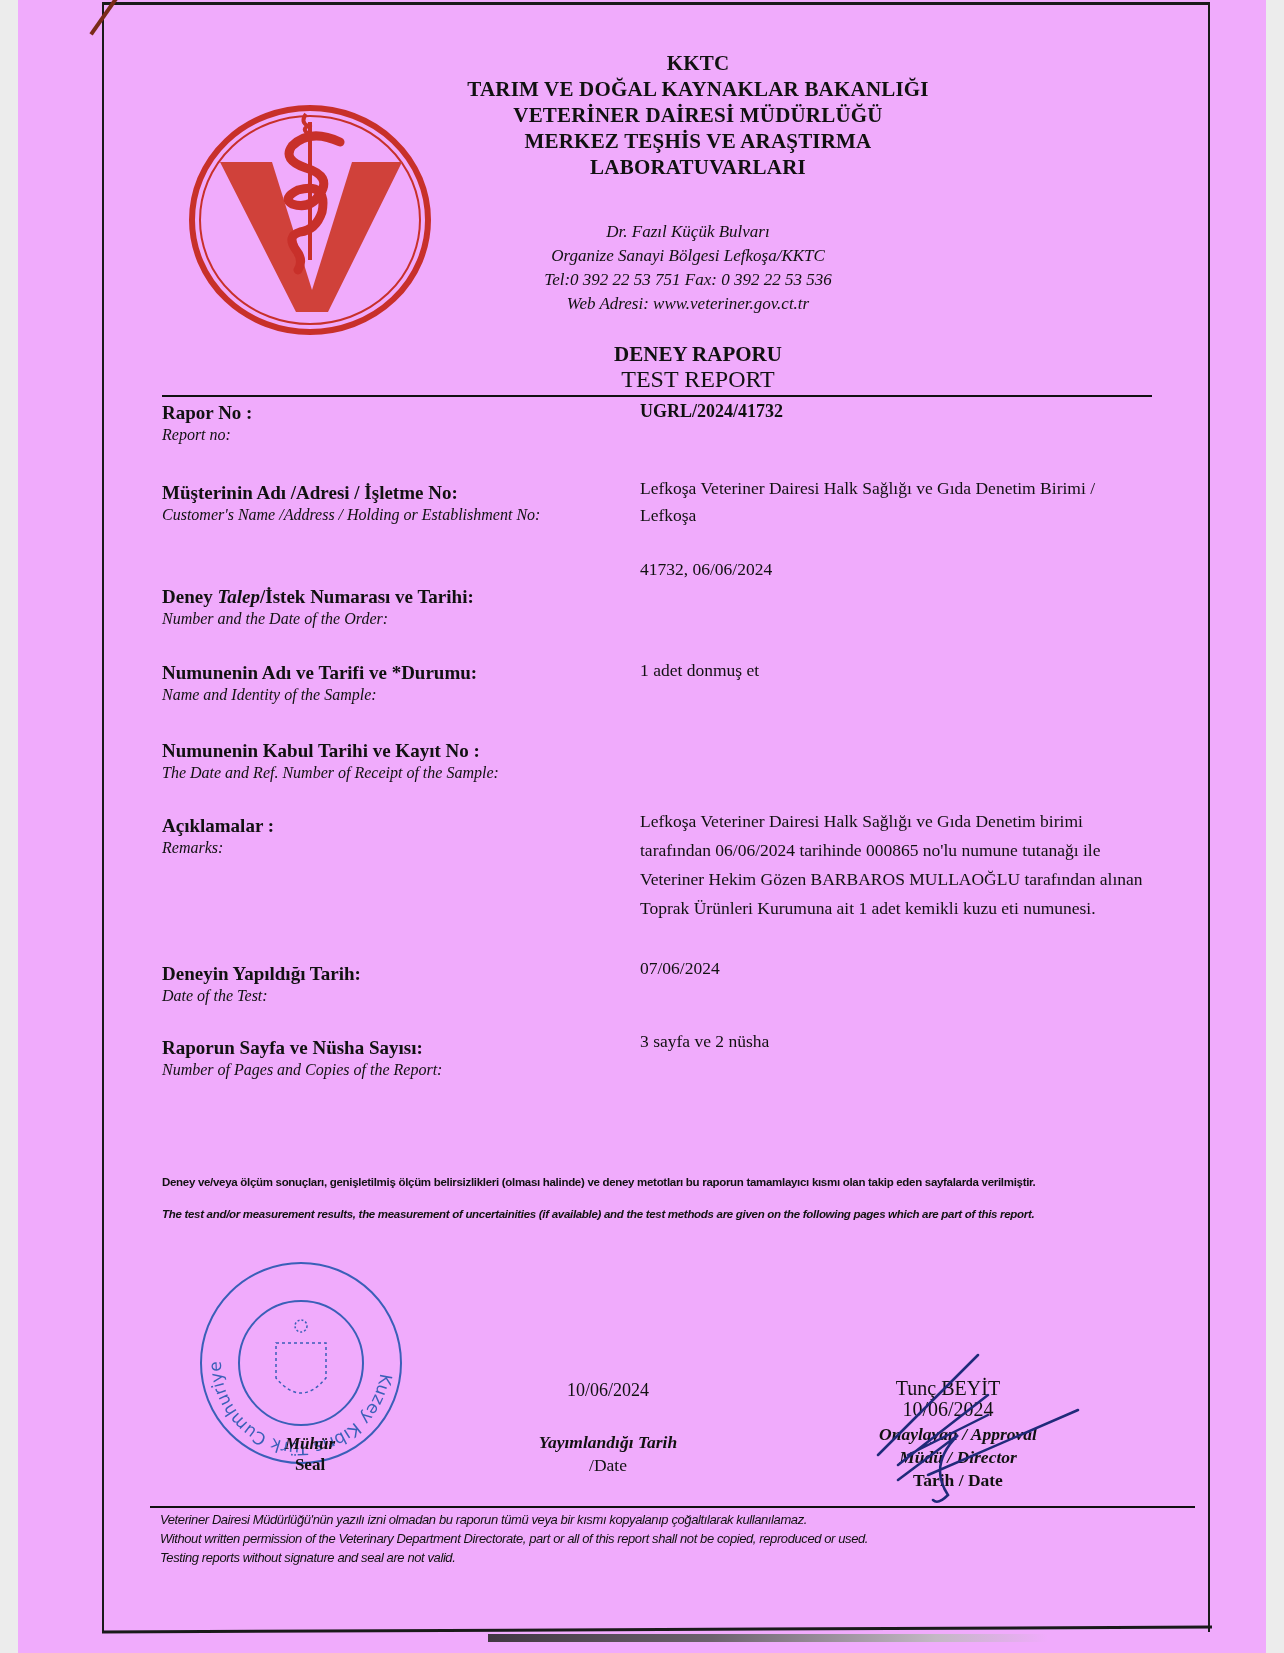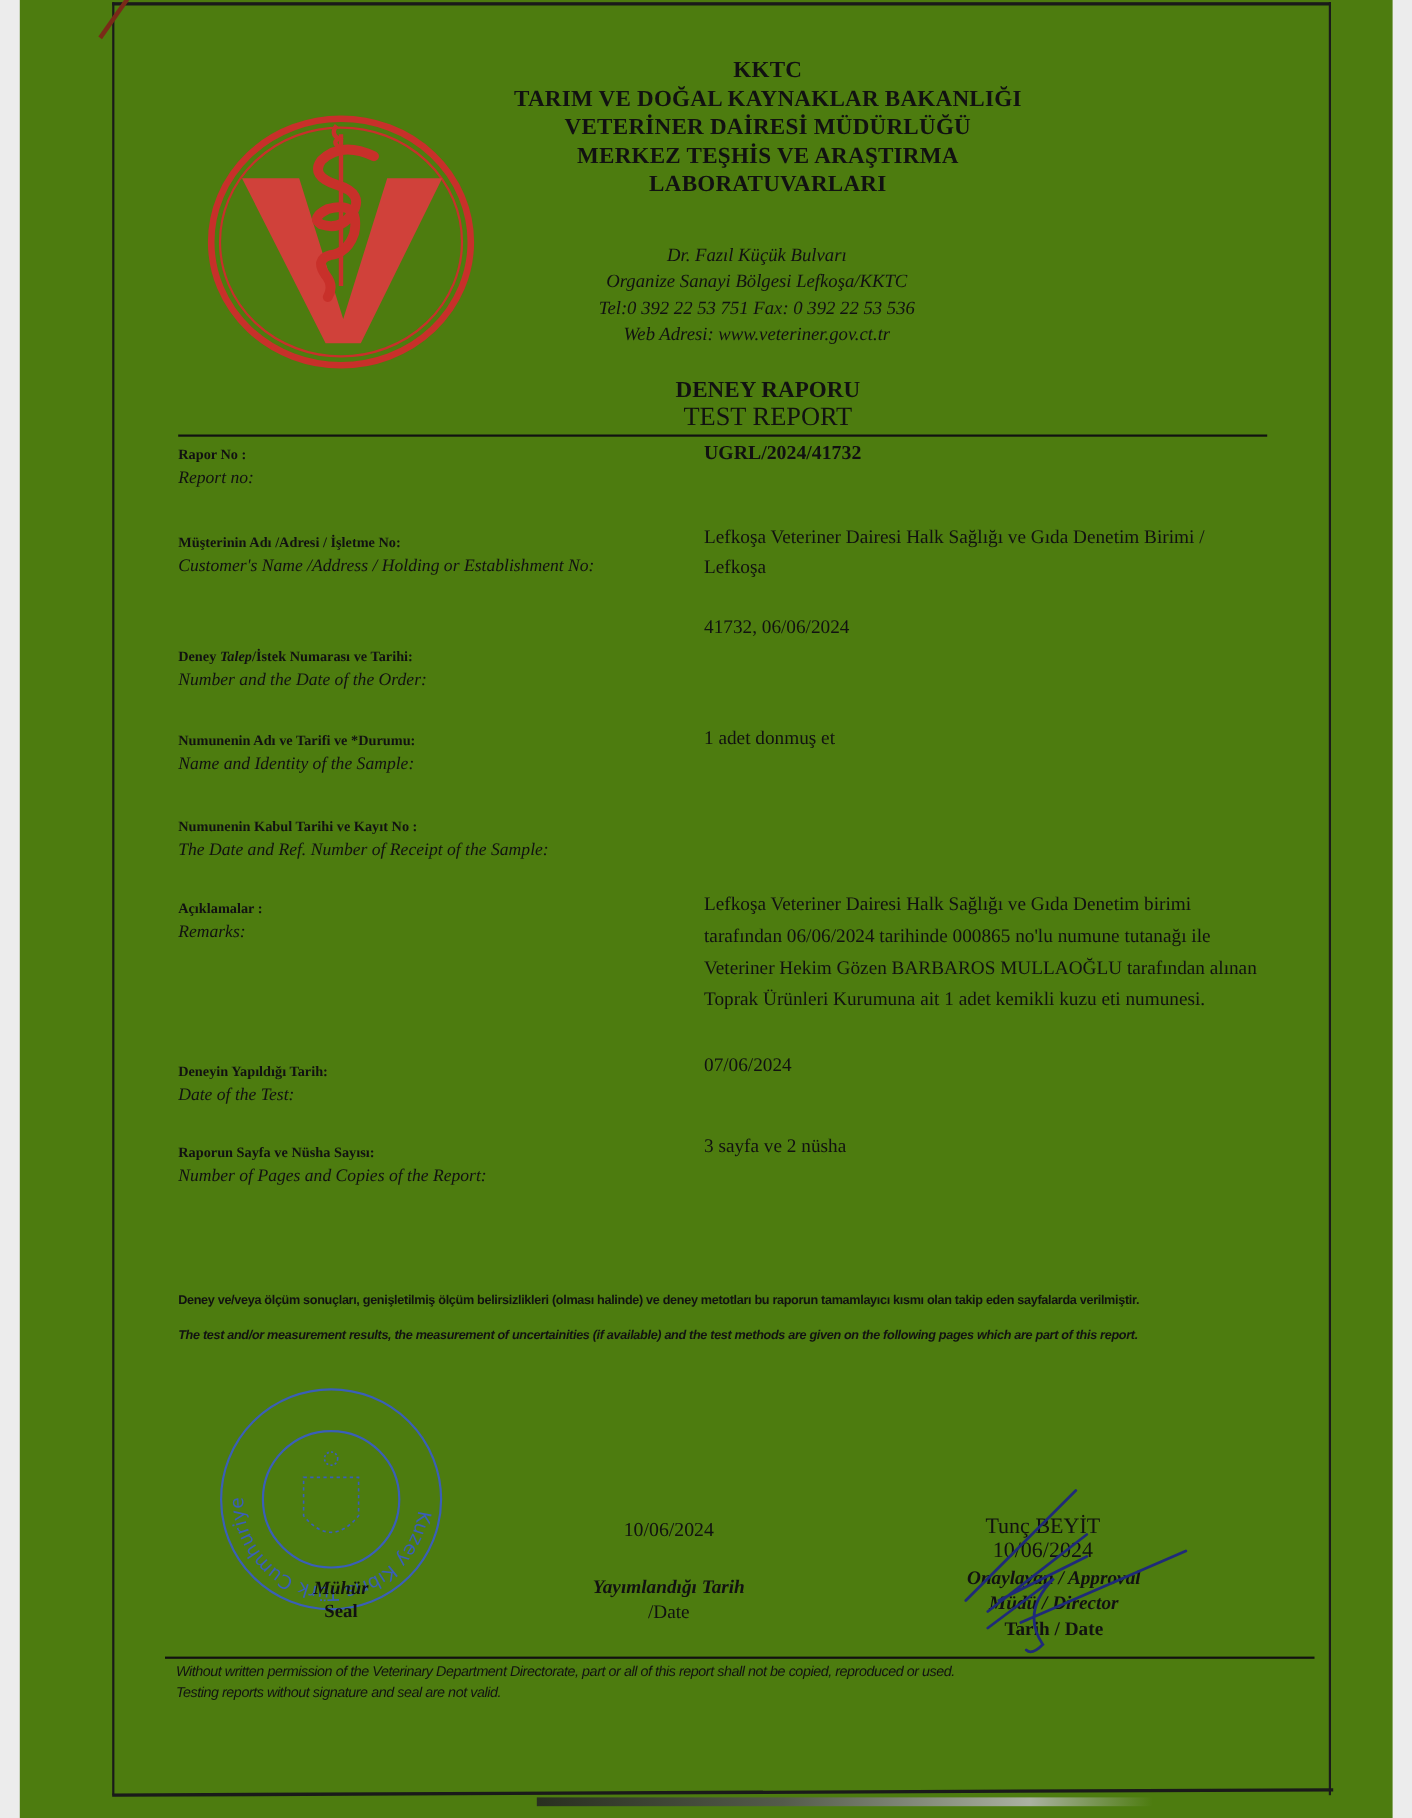--- a/index.html
+++ b/index.html
@@ -1,20 +1,20 @@
 <!DOCTYPE html>
 <html><head>
 <meta charset="utf-8">
 <style>
   * { box-sizing: border-box; margin: 0; padding: 0; }
   html, body { width: 1284px; height: 1653px; background: #ececec; overflow: hidden; }
   body { font-family: "Liberation Serif", "DejaVu Serif", serif; color: #111; position: relative; }
   .page {
     position: absolute; left: 18px; top: 0; width: 1248px; height: 1653px;
-    background: #4d7c0f;
+    background: #f0abfc;
   }
   .frame {
     position: absolute; left: 84px; top: 2px; width: 1108px; height: 1630px;
     border: 2px solid #1a1a1a; border-top-width: 3px; border-bottom: none;
   }
   .frame-bottom {
     position: absolute; left: 84px; top: 1628px; width: 1110px; height: 3px; background:#1a1a1a;
     transform: rotate(-0.25deg);
   }
   .red-mark {
@@ -23,21 +23,21 @@
   }
   .logo { position: absolute; left: 162px; top: 100px; width: 260px; height: 240px; }
   .header { position: absolute; left: 380px; top: 50px; width: 600px; text-align: center; }
   .header .t { font-weight: bold; font-size: 21px; line-height: 26px; letter-spacing: 0.2px; }
   .address { position: absolute; left: 460px; top: 220px; width: 420px; text-align: center; font-style: italic; font-size: 17px; line-height: 24px; }
   .title-block { position: absolute; left: 470px; top: 341px; width: 420px; text-align: center; }
   .title-block .tr { font-weight: bold; font-size: 21px; line-height: 26px; }
   .title-block .en { font-size: 24px; line-height: 24px; }
   .rule-top { position: absolute; left: 144px; top: 395px; width: 990px; height: 2px; background: #111; }
   .field { position: absolute; left: 144px; width: 460px; }
-  .field .lbl { font-weight: bold; font-size: 13px; line-height: 22px; }
+  .field .lbl { font-weight: bold; font-size: 19px; line-height: 22px; }
   .field .lbl i { font-style: italic; }
   .field .sub { font-style: italic; font-size: 16px; line-height: 21px; }
   .val { position: absolute; left: 622px; width: 520px; font-size: 17.5px; line-height: 27px; }
   .val.bold { font-weight: bold; font-size: 18px; }
   .note { position: absolute; left: 144px; top: 1175px; width: 1010px; font-family: "Liberation Sans", "DejaVu Sans", sans-serif; font-size: 11.5px; line-height: 15px; letter-spacing: -0.3px; }
   .note .tr { font-weight: bold; }
   .note .en { font-weight: bold; font-style: italic; margin-top: 17px; }
   .seal { position: absolute; left: 178px; top: 1258px; width: 210px; height: 210px; }
   .seal-label { position: absolute; left: 232px; top: 1433px; width: 120px; text-align: center; font-size: 17px; line-height: 21px; font-weight: bold; }
   .seal-label .a { font-style: italic; }
@@ -172,17 +172,18 @@
     <div class="it"><span>Onaylayan / </span><span>Approval</span></div>
     <div class="it">Müdü / Director</div>
     <div>Tarih / Date</div>
   </div>
   <svg class="signature" viewBox="0 0 260 160">
     <path d="M40 110 L140 10 M60 120 L150 50 M70 110 L150 70 M90 130 L240 65 M60 135 L120 90 Q90 120 110 150 Q100 160 95 155" fill="none" stroke="#1f2a7a" stroke-width="2.5" stroke-linecap="round"></path>
   </svg>
 
   <div class="rule-foot"></div>
   <div class="footer">
+    <div>Veteriner Dairesi Müdürlüğü'nün yazılı izni olmadan bu raporun tümü veya bir kısmı kopyalanıp çoğaltılarak kullanılamaz.</div>
     <div>Without written  permission of the Veterinary Department Directorate, part or all of this report shall not be copied, reproduced or used.</div>
     <div>Testing reports without signature and seal are not valid.</div>
   </div>
   <div class="bottom-shadow"></div>
 </div>
 
 </body></html>

